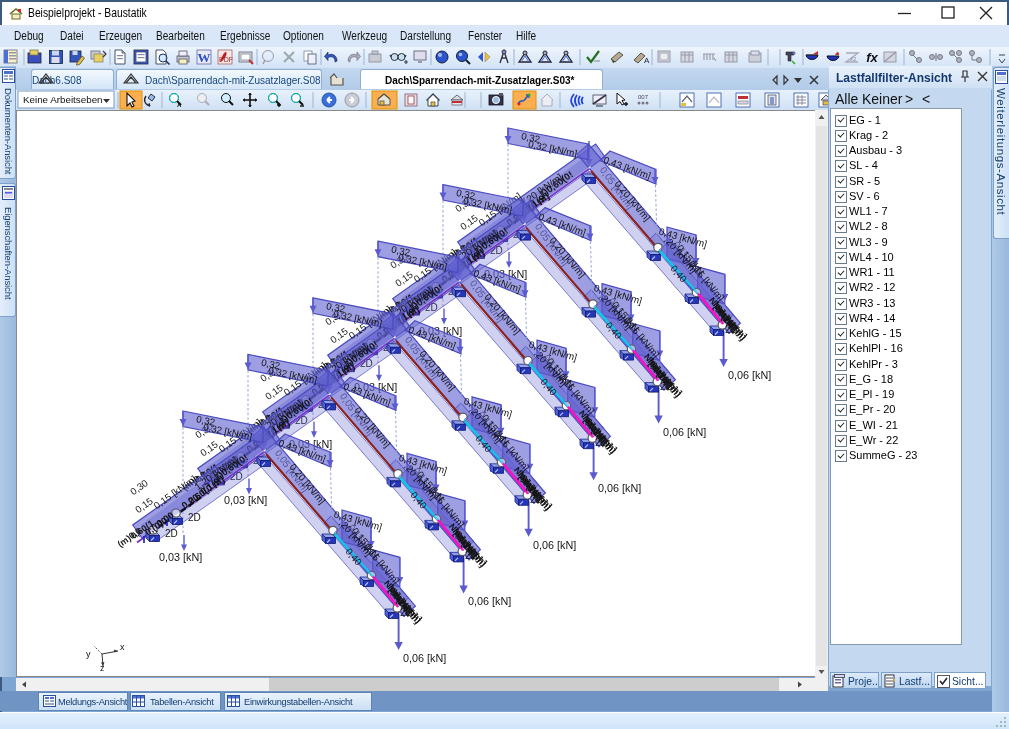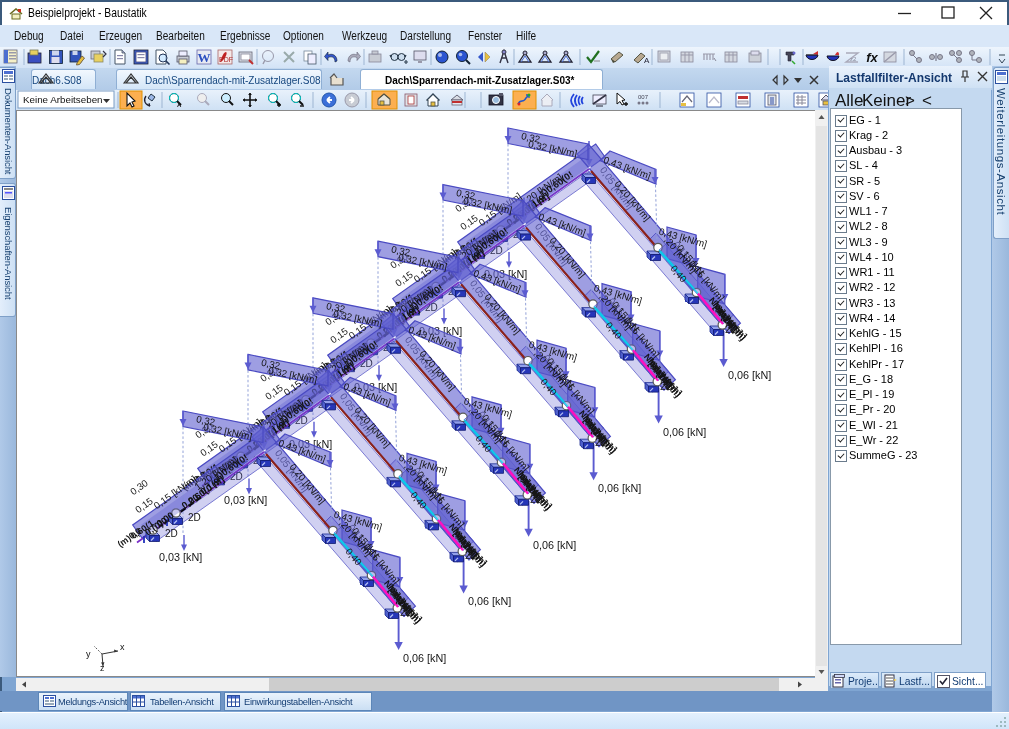--- a/index.html
+++ b/index.html
@@ -28,21 +28,21 @@
 
 .vscroll{left:815px;top:110px;width:13px;height:568px;background:#f0f0f0;}
 .hscroll{left:16px;top:678px;width:812px;height:13px;background:#f0f0f0;}
 
 .btabbar{left:0;top:691px;width:1009px;height:20px;background:#7095c5;}
 .btab{top:692px;height:19px;background:linear-gradient(#eaf3fc,#cbdff4);border:1px solid #5c86b8;font-size:9.3px;color:#123c73;box-sizing:border-box;padding-top:4px;white-space:nowrap;overflow:hidden;letter-spacing:-0.3px;}
 .statusbar{left:0;top:712px;width:1009px;height:17px;background:linear-gradient(#e3f0fd,#cfe4f9);border-top:1px solid #fff;}
 
 .rpanel{left:829px;top:66px;width:162px;height:620px;background:#c4d9f0;}
 .rptitle{left:829px;top:66px;width:162px;height:22px;background:linear-gradient(#eaf2fc,#cfe1f4);font-size:12px;font-weight:bold;color:#14386e;padding-left:32px;}
-.rlinks{left:829px;top:88px;width:162px;height:20px;font-size:17px;color:#111;}
+.rlinks{left:829px;top:88px;width:162px;height:20px;font-size:14px;color:#111;}
 .rlist{left:830px;top:108px;width:132px;height:537px;background:#fff;border:1px solid #8899aa;box-sizing:border-box;}
 .citem{position:absolute;left:4px;font-size:11px;color:#000;white-space:nowrap;}
 .cb{position:absolute;width:10px;height:10px;border:1px solid #6a7b8c;background:#fff;}
 .cb:after{content:"";position:absolute;left:1.5px;top:1.5px;width:5px;height:3px;border-left:1.6px solid #1a1a1a;border-bottom:1.6px solid #1a1a1a;transform:rotate(-48deg);}
 .combo{left:830px;top:645px;width:159px;height:22px;background:#f0f0f0;border:1px solid #909090;font-size:10px;color:#111;box-sizing:border-box;white-space:nowrap;overflow:hidden;}
 .rtab{top:672px;height:17px;background:linear-gradient(#dcebfa,#bcd4ee);border:1px solid #7fa0c8;font-size:10.3px;color:#123c73;box-sizing:border-box;padding-top:3px;white-space:nowrap;overflow:hidden;}
 
 .rstrip{left:992px;top:66px;width:17px;height:646px;background:linear-gradient(90deg,#b0c9e8,#9ab8dc);}
 .rvtab{left:993px;width:16px;background:linear-gradient(90deg,#e3eefb,#cde0f4);border:1px solid #7fa0c8;border-right:none;border-radius:3px 0 0 3px;}
 </style></head>
@@ -288,21 +288,21 @@
       <line x1="580" y1="2" x2="580" y2="18" stroke="#9db5d2" stroke-width="1"></line>
       <line x1="652" y1="2" x2="652" y2="18" stroke="#9db5d2" stroke-width="1"></line>
       <line x1="768" y1="2" x2="768" y2="18" stroke="#9db5d2" stroke-width="1"></line>
       <line x1="780" y1="2" x2="780" y2="18" stroke="#9db5d2" stroke-width="1"></line>
       <line x1="803" y1="2" x2="803" y2="18" stroke="#9db5d2" stroke-width="1"></line>
       <line x1="904" y1="2" x2="904" y2="18" stroke="#9db5d2" stroke-width="1"></line>
       <line x1="990" y1="2" x2="990" y2="18" stroke="#9db5d2" stroke-width="1"></line>
       <path d="M999 8 h6 M999 12 l3 4 l3 -4" stroke="#345" fill="none" stroke-width="1"></path>
     </svg>
   <div class="abs tabrow"></div>
-  <div class="abs dtab" style="left:31px;width:65px;">Dach6.S08</div>
+  <div class="abs dtab" style="left:31px;width:83px;">Dach6.S08</div>
   <div class="abs dtab" style="left:116px;width:206px;padding-left:28px;">Dach\Sparrendach-mit-Zusatzlager.S08</div>
   <div class="abs dtab active" style="left:324px;width:243px;padding-left:24px;margin-left:36px;">Dach\Sparrendach-mit-Zusatzlager.S03*</div>
   <svg class="abs" style="left:38px;top:72px" width="16" height="14" viewBox="0 0 16 14">
       <path d="M1 11 L8 2 L15 11 Z M3 11 L8 5 L13 11" fill="none" stroke="#333" stroke-width="1.2"></path>
     </svg>
   <svg class="abs" style="left:123px;top:72px" width="16" height="14" viewBox="0 0 16 14">
       <path d="M1 11 L8 2 L15 11 Z M3 11 L8 5 L13 11" fill="none" stroke="#333" stroke-width="1.2"></path>
     </svg>
   <svg class="abs" style="left:329px;top:73px" width="16" height="13" viewBox="0 0 16 13">
       <path d="M1 5 L5 1 L8 5 M2 5 L2 12 L14 12 L14 5" fill="#e8e0d0" stroke="#555" stroke-width="1.2"></path>
@@ -697,21 +697,21 @@
       <div class="citem" style="top:172.25px;left:18px;text-align:right;">WR2 - 12</div>
       <div class="cb" style="top:188.5px;left:4px;"></div>
       <div class="citem" style="top:187.5px;left:18px;">WR3 - 13</div>
       <div class="cb" style="top:203.75px;left:4px;"></div>
       <div class="citem" style="top:202.75px;left:18px;">WR4 - 14</div>
       <div class="cb" style="top:219px;left:4px;"></div>
       <div class="citem" style="top:218px;left:18px;">KehlG - 15</div>
       <div class="cb" style="top:234.25px;left:4px;"></div>
       <div class="citem" style="top:233.25px;left:18px;">KehlPl - 16</div>
       <div class="cb" style="top:249.5px;left:4px;"></div>
-      <div class="citem" style="top:248.5px;left:18px;">KehlPr - 17</div>
+      <div class="citem" style="top:248.5px;left:18px;">KehlPr - 3</div>
       <div class="cb" style="top:264.75px;left:4px;"></div>
       <div class="citem" style="top:263.75px;left:18px;">E_G - 18</div>
       <div class="cb" style="top:280px;left:4px;"></div>
       <div class="citem" style="top:279px;left:18px;">E_Pl - 19</div>
       <div class="cb" style="top:295.25px;left:4px;"></div>
       <div class="citem" style="top:294.25px;left:18px;">E_Pr - 20</div>
       <div class="cb" style="top:310.5px;left:4px;"></div>
       <div class="citem" style="top:309.5px;left:18px;">E_WI - 21</div>
       <div class="cb" style="top:325.75px;left:4px;"></div>
       <div class="citem" style="top:324.75px;left:18px;">E_Wr - 22</div>

